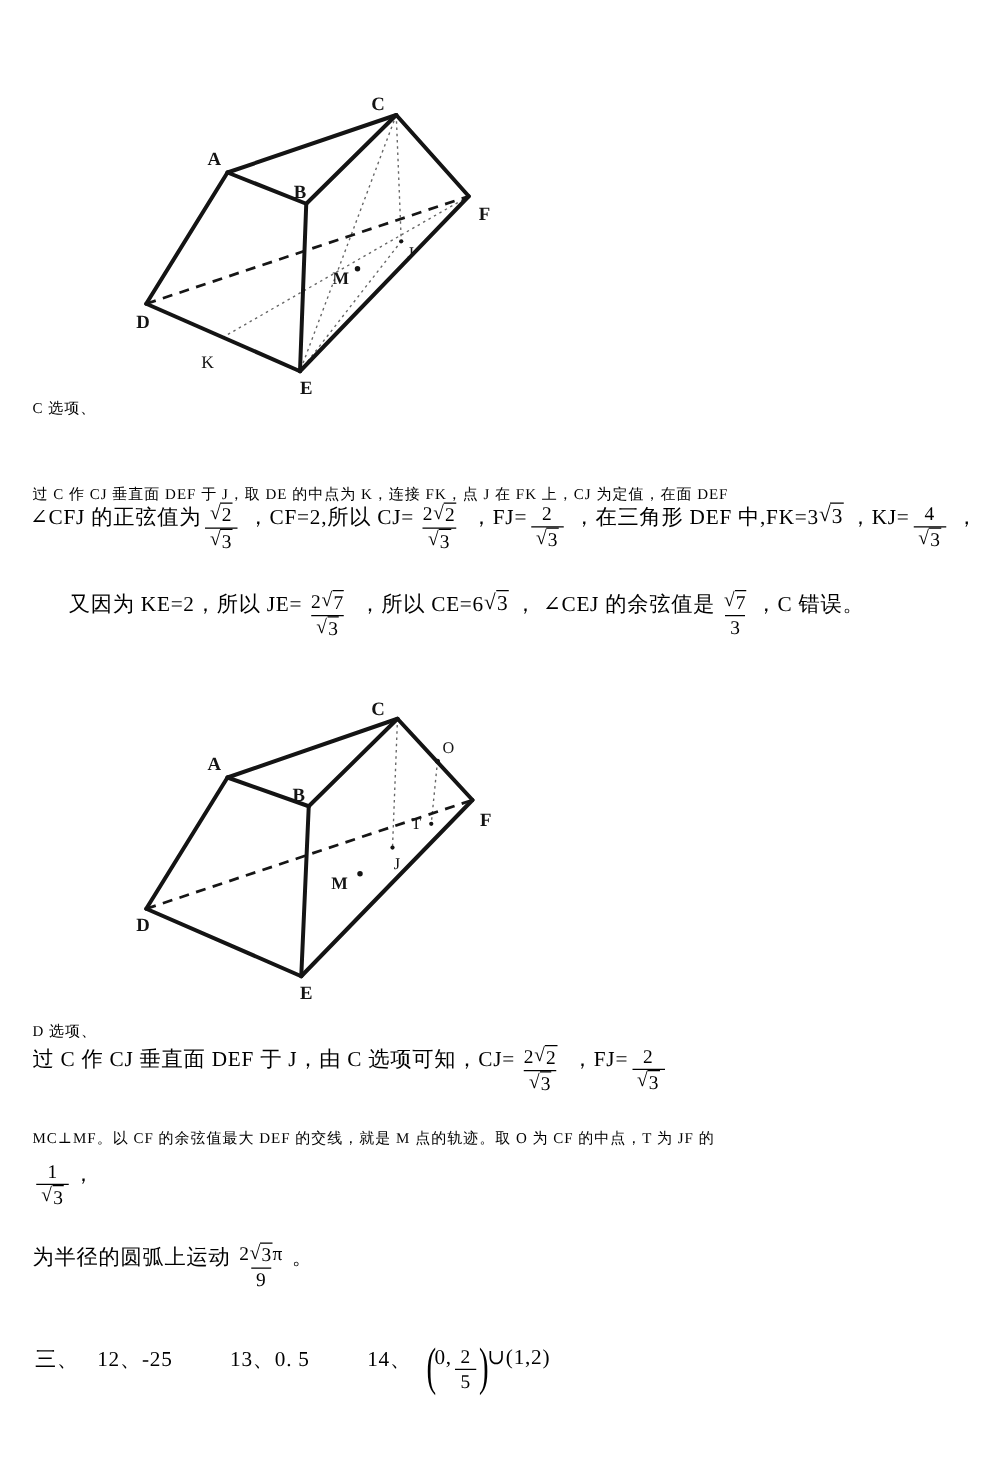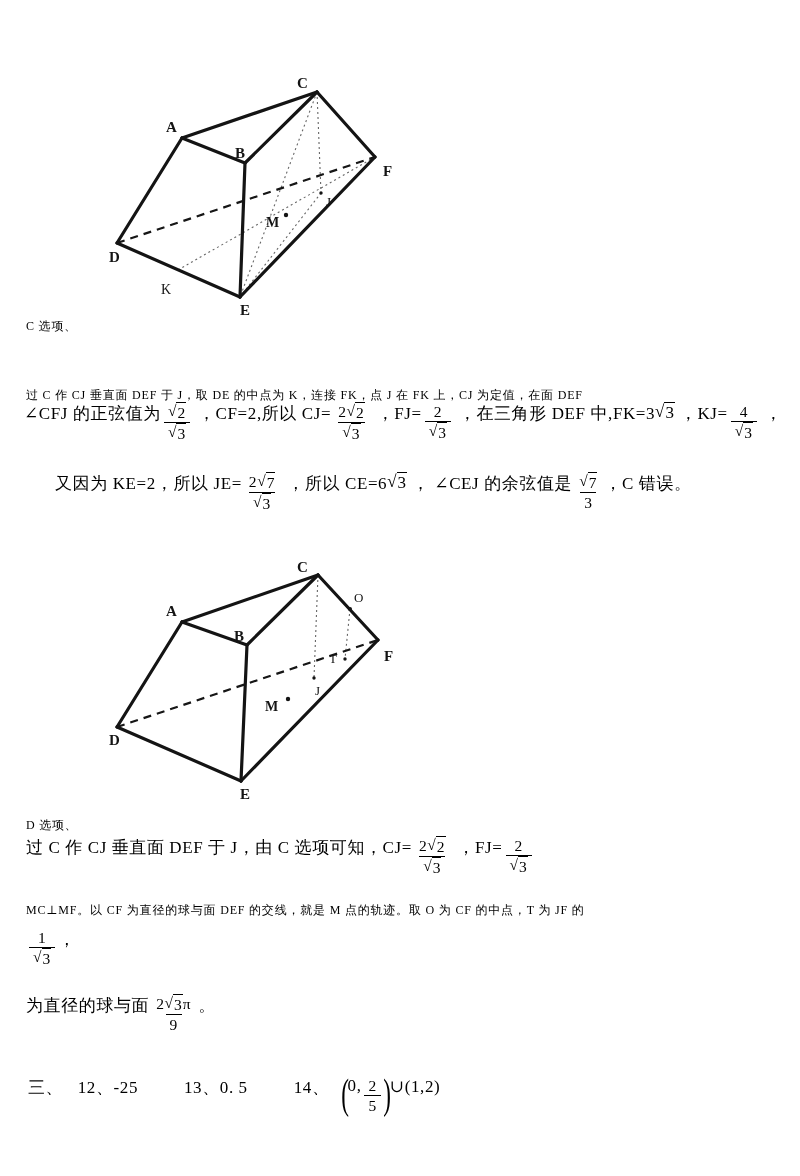--- a/index.html
+++ b/index.html
@@ -141,25 +141,25 @@
   <div class="rich-line" style="left:26px;top:836px;height:60px;"><span class="run">过 C 作 CJ 垂直面 DEF 于 J，由 C 选项可知，CJ=</span><span class="frac"><span class="num"><span class="run">2</span><span class="sqrt">
             <span class="sign">√</span>
             <span class="radicand">2</span>
           </span></span><span class="den"><span class="sqrt">
             <span class="sign">√</span>
             <span class="radicand">3</span>
           </span></span></span><span class="run"> ，FJ=</span><span class="frac"><span class="num"><span class="run">2</span></span><span class="den"><span class="sqrt">
             <span class="sign">√</span>
             <span class="radicand">3</span>
           </span></span></span></div>
-  <div class="text-line" style="left:26px;top:903px;">MC⊥MF。以 CF 为直径的球与面 DEF 的交线，就是 M 点的轨迹。取 O 为 CF 的中点，T 为 JF 的</div>
+  <div class="text-line" style="left:26px;top:903px;">MC⊥MF。以 CF 的余弦值最大 DEF 的交线，就是 M 点的轨迹。取 O 为 CF 的中点，T 为 JF 的</div>
   <div class="rich-line" style="left:26px;top:928px;height:60px;"><span class="frac"><span class="num"><span class="run">1</span></span><span class="den"><span class="sqrt">
             <span class="sign">√</span>
             <span class="radicand">3</span>
           </span></span></span><span class="run">，</span></div>
-  <div class="rich-line" style="left:26px;top:994px;height:62px;"><span class="run">为直径的球与面</span><span class="frac"><span class="num"><span class="run">2</span><span class="sqrt">
+  <div class="rich-line" style="left:26px;top:994px;height:62px;"><span class="run">为半径的圆弧上运动</span><span class="frac"><span class="num"><span class="run">2</span><span class="sqrt">
             <span class="sign">√</span>
             <span class="radicand">3</span>
           </span><span class="run">π</span></span><span class="den"><span class="run">9</span></span></span><span class="run">。</span></div>
 
   <div class="rich-line" style="left:28px;top:1076px;height:60px;"><span class="run">三、   12、-25</span><span class="run" style="margin-left: 46px;">13、0. 5</span><span class="run" style="margin-left: 46px;">14、</span><span class="big-paren" style="margin-left: 8px;">(</span><span class="run">0,</span><span class="frac"><span class="num"><span class="run">2</span></span><span class="den"><span class="run">5</span></span></span><span class="big-paren">)</span><span class="run">∪(1,2)</span></div>
 
 </div>
 
 </body></html>

